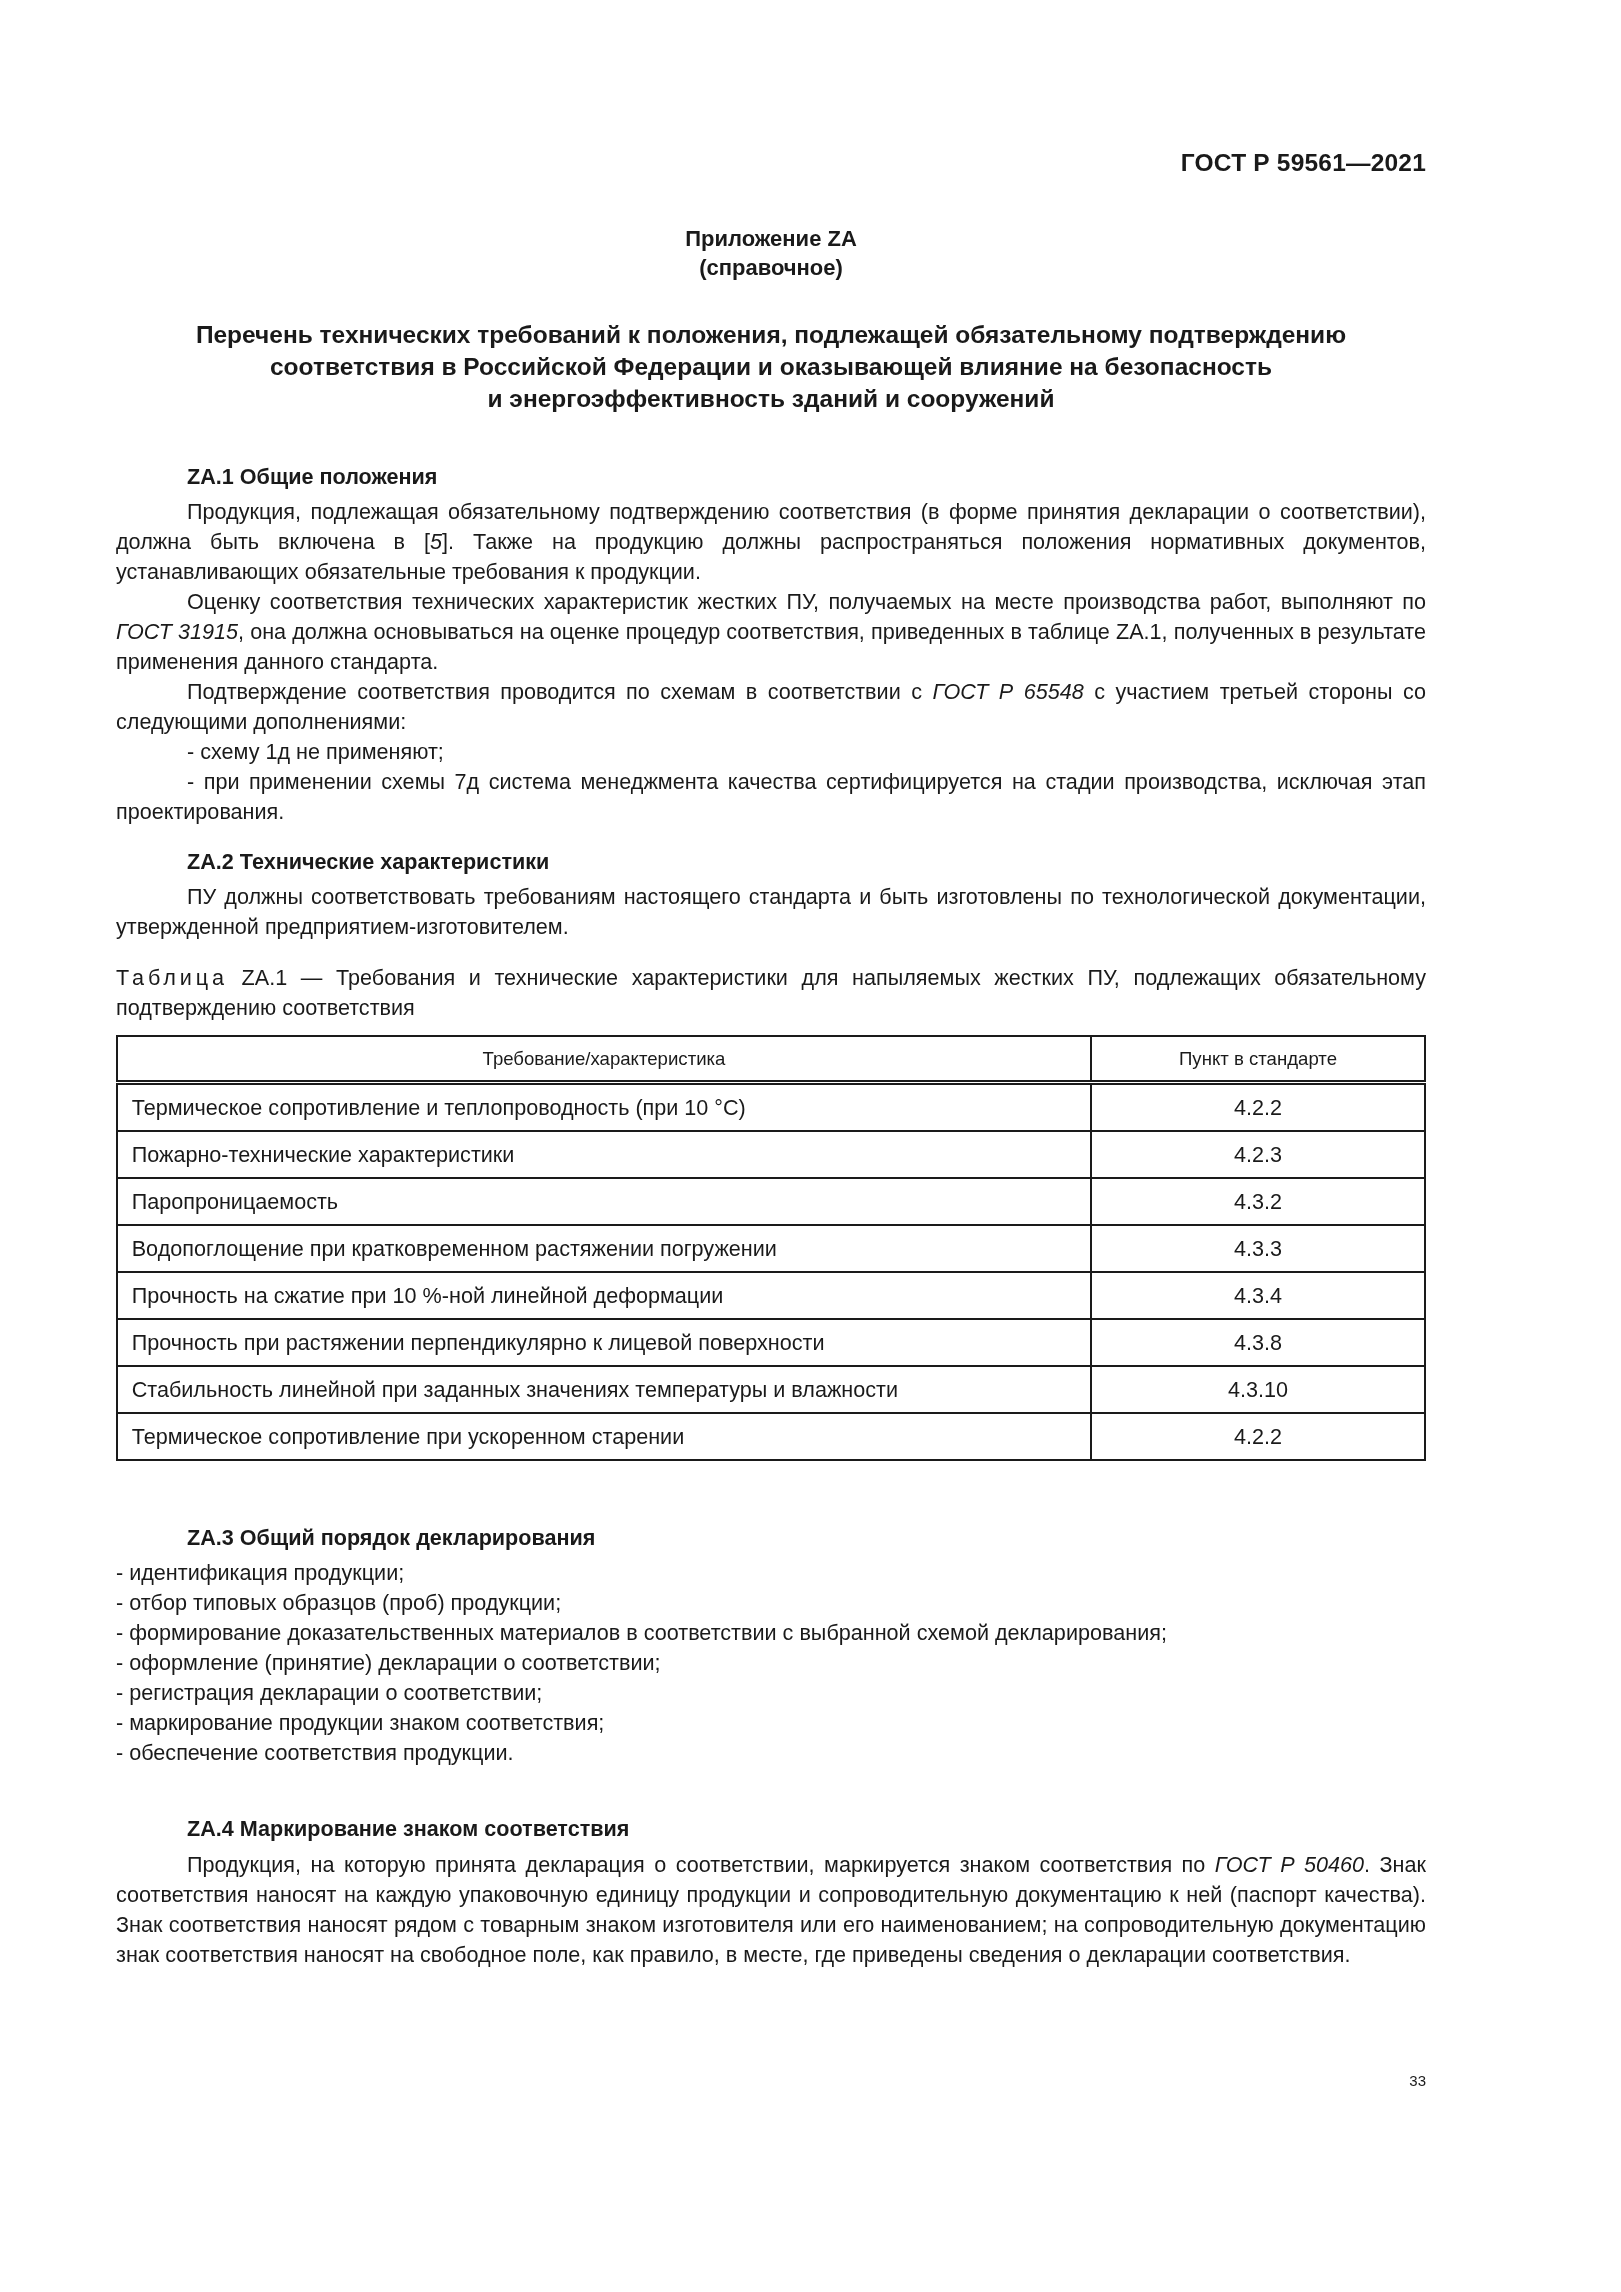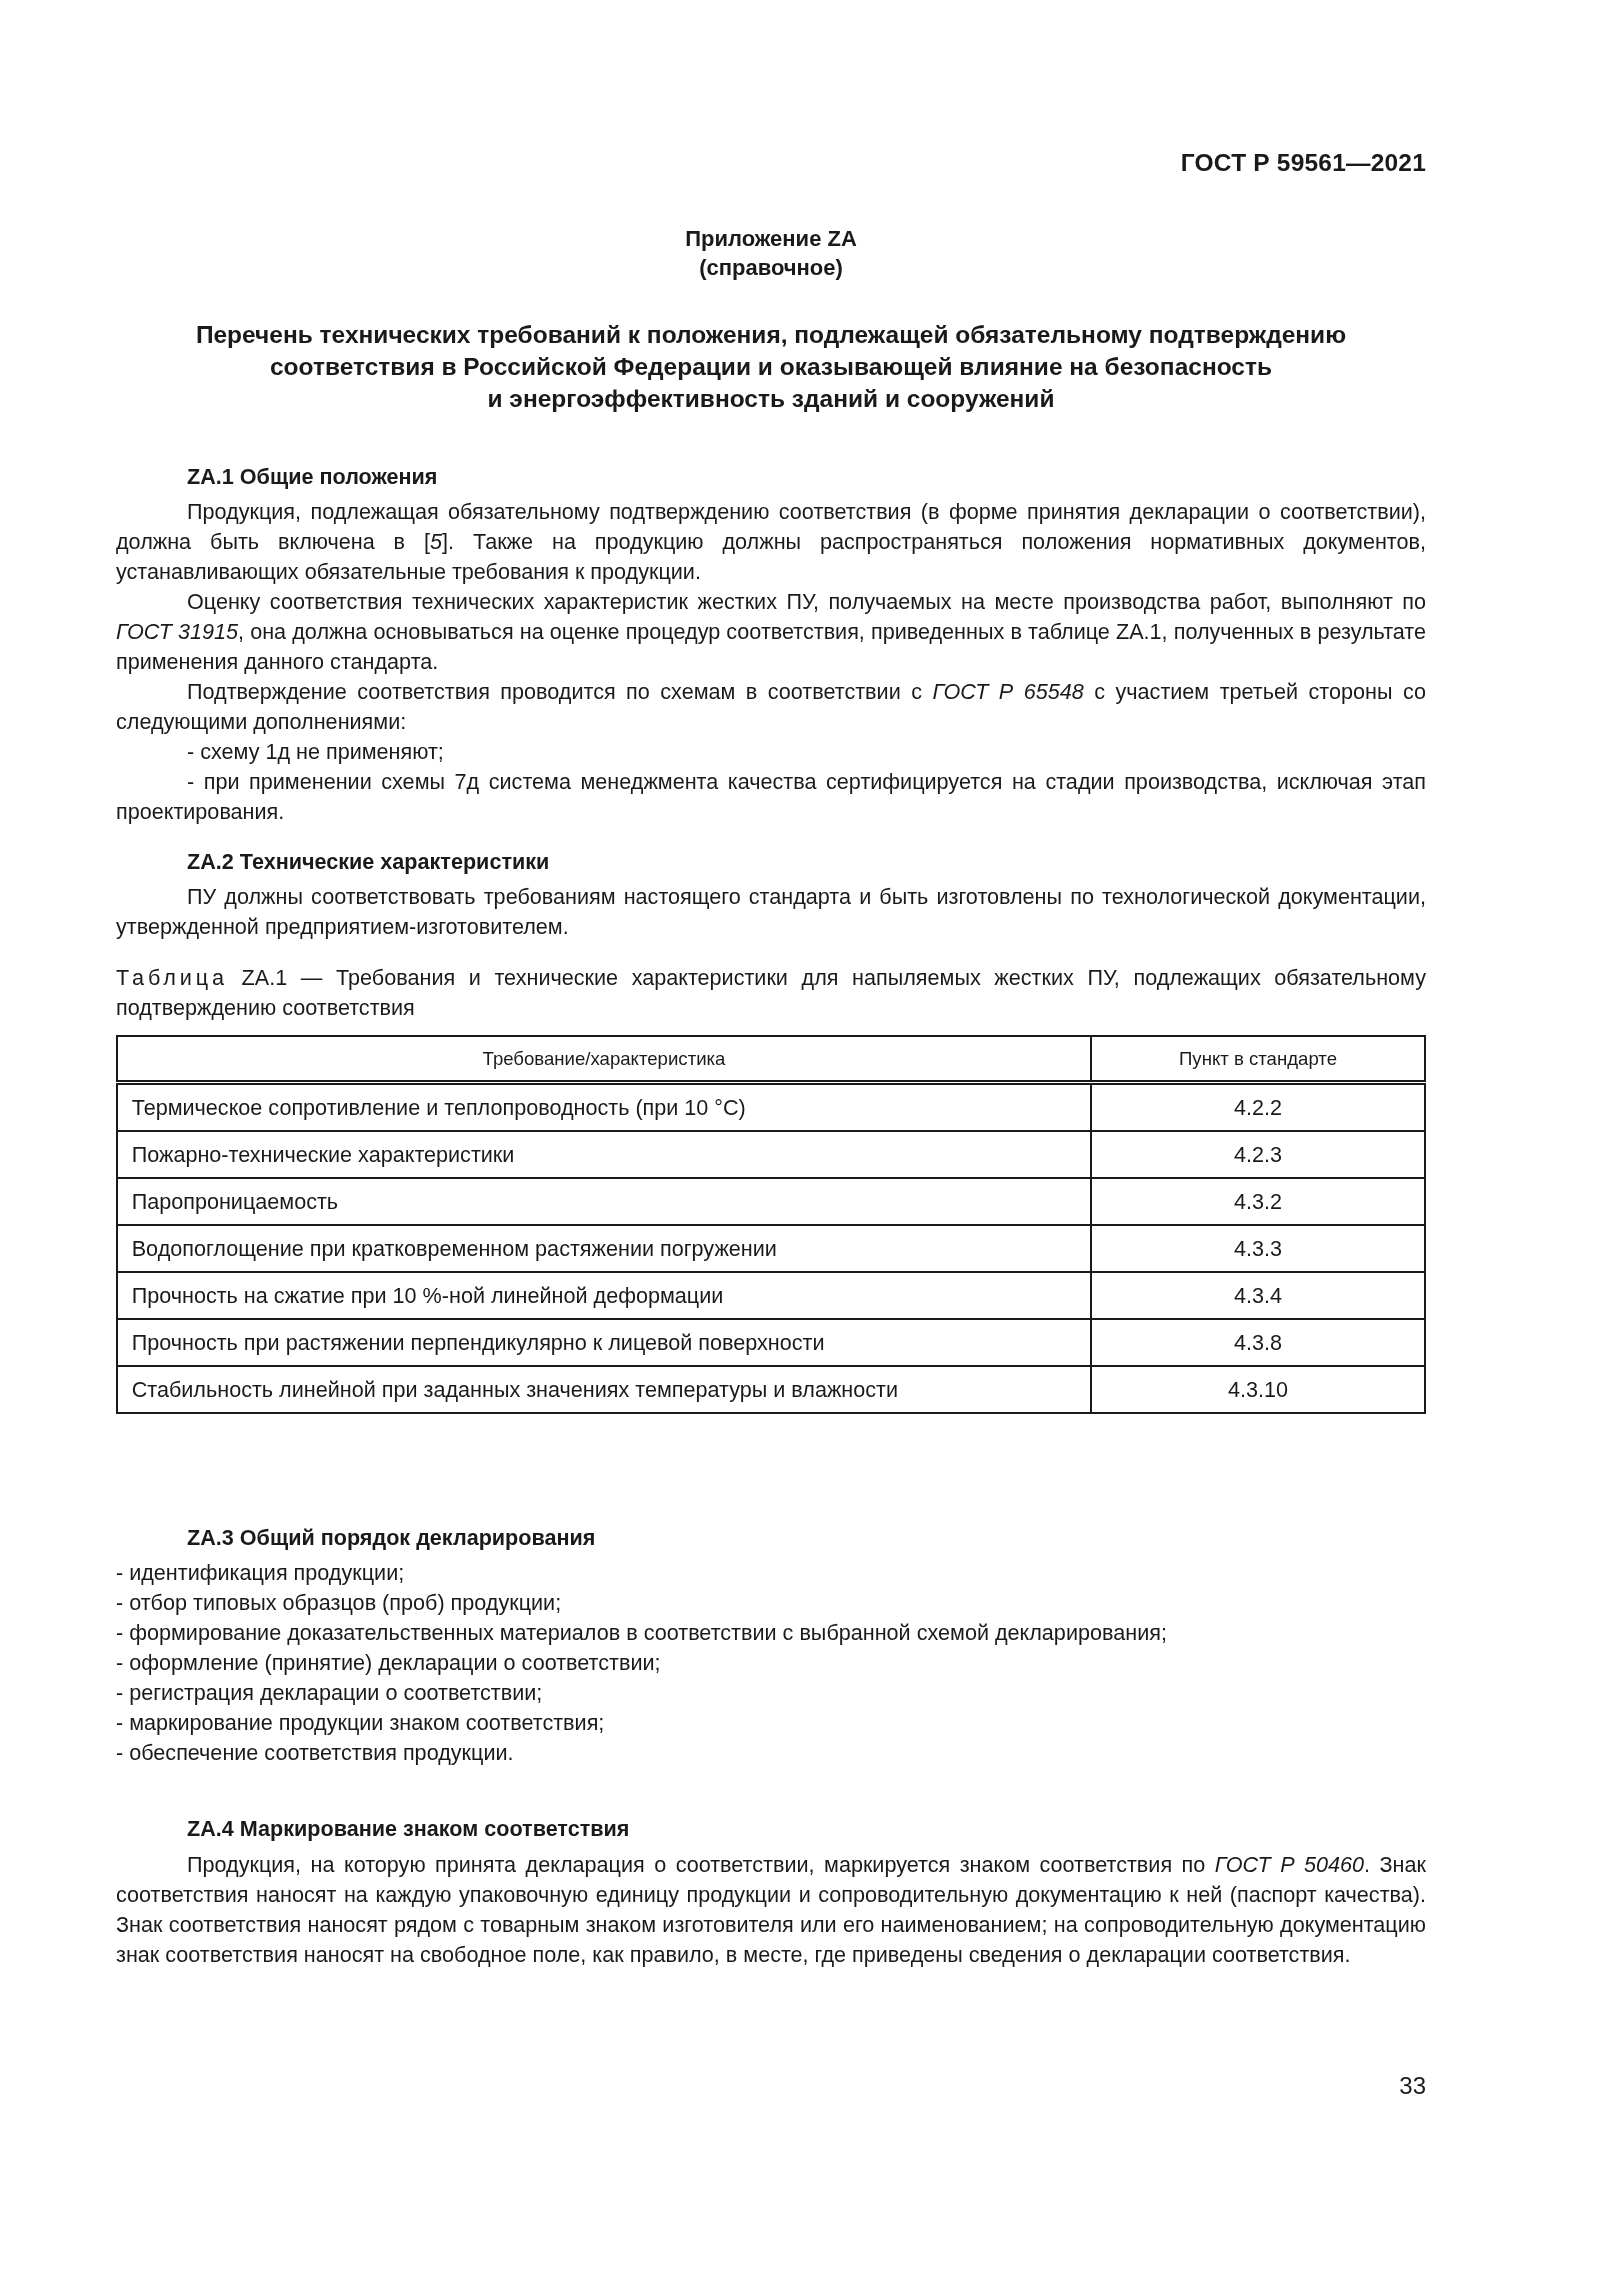--- a/index.html
+++ b/index.html
@@ -46,21 +46,21 @@
     font-weight: normal; font-size: 18.6px; height: 43px;
     border-left: 2px solid #1a1a1a; border-right: 2px solid #1a1a1a;
     border-bottom: 5.9px double #1a1a1a; text-align: center; padding: 0;
   }
   table.req td {
     height: 45px; border: 2px solid #1a1a1a; border-top-width: 2.9px;
     padding: 0 0 0 13.7px;
   }
   table.req td.num { text-align: center; padding: 0; width: 332px; }
   .page-num {
-    position: absolute; right: 0; top: 2072px; font-size: 24px;
+    position: absolute; right: 0; top: 2072px; font-size: 15px;
   }
 </style>
 </head>
 <body>
 
 <div class="page">
 
   <div class="header-code">ГОСТ Р 59561—2021</div>
 
   <div class="annex-title">
@@ -119,20 +119,24 @@
         <td class="num">4.3.4</td>
       </tr>
       <tr>
         <td>Прочность при растяжении перпендикулярно к лицевой поверхности</td>
         <td class="num">4.3.8</td>
       </tr>
       <tr>
         <td>Стабильность линейной при заданных значениях температуры и влажности</td>
         <td class="num">4.3.10</td>
       </tr>
+      <tr>
+        <td>Термическое сопротивление при ускоренном старении</td>
+        <td class="num">4.2.2</td>
+      </tr>
     </tbody>
   </table>
 
   <div class="section-heading" style="top:1525px;">ZA.3  Общий порядок декларирования</div>
   <div class="text-block" style="top:1558px;">
     <p class="noindent">- идентификация продукции;</p>
     <p class="noindent">- отбор типовых образцов (проб) продукции;</p>
     <p class="noindent">- формирование доказательственных материалов в соответствии с выбранной схемой декларирования;</p>
     <p class="noindent">- оформление (принятие) декларации о соответствии;</p>
     <p class="noindent">- регистрация декларации о соответствии;</p>

